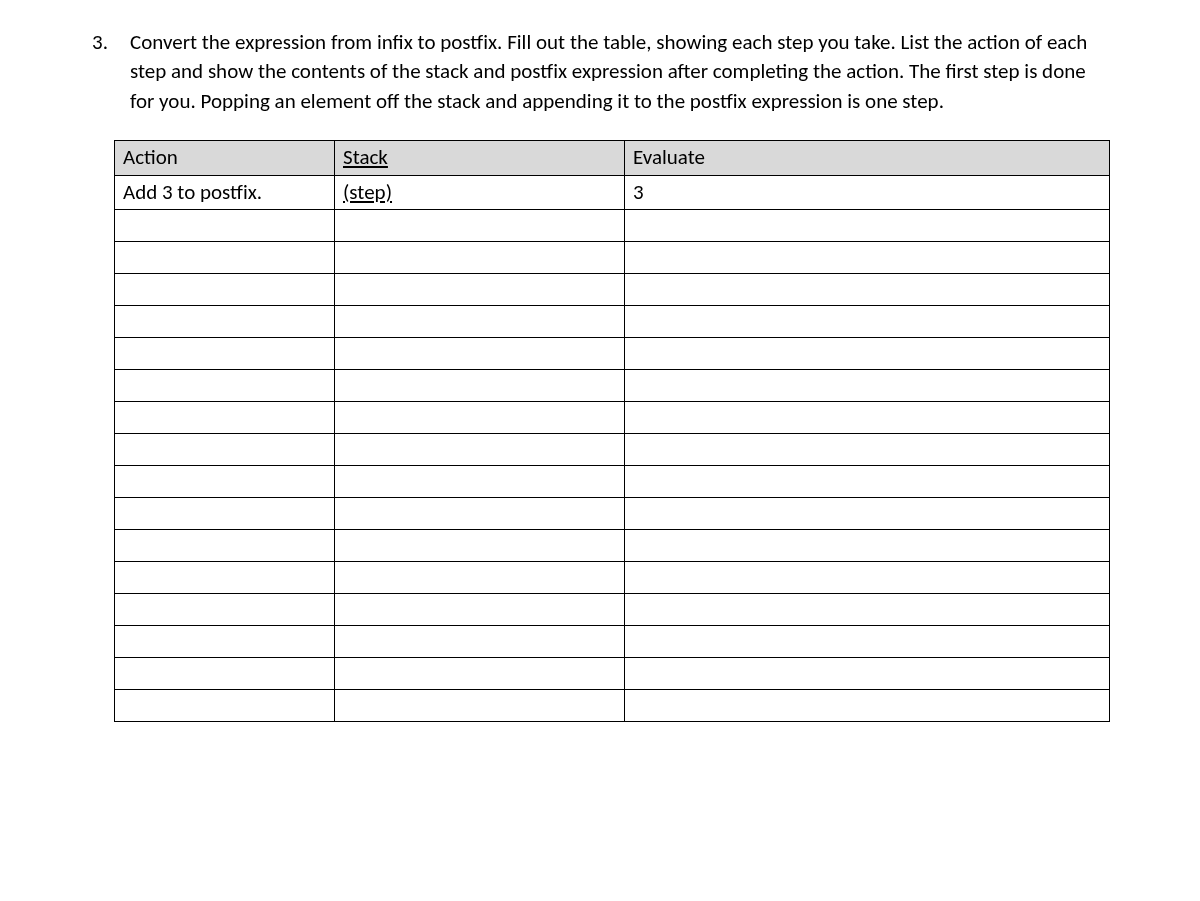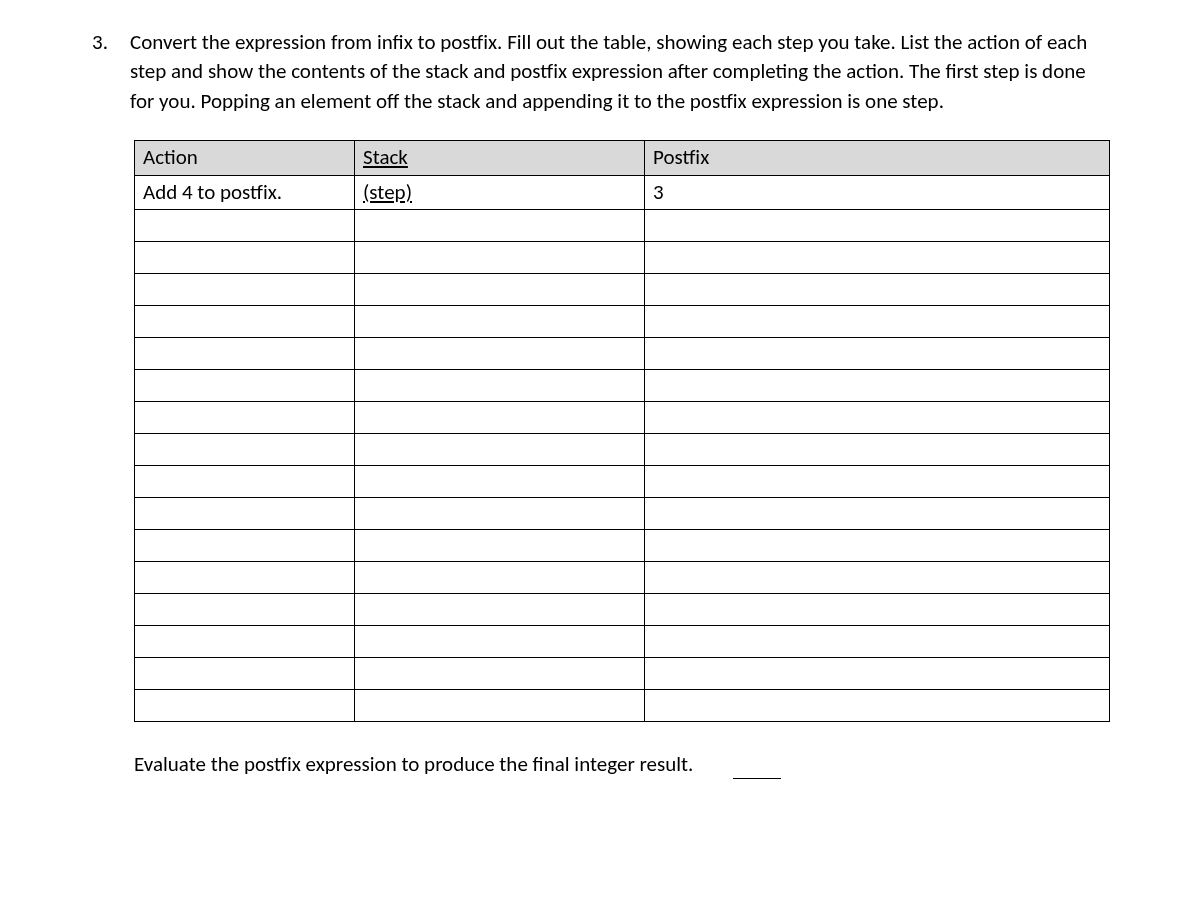--- a/index.html
+++ b/index.html
@@ -24,21 +24,21 @@
     .question-number {
       width: 40px;
       flex-shrink: 0;
       text-align: left;
       padding-left: 2px;
     }
     .question-text {
       flex: 1;
     }
     .content-indent {
-      margin-left: 44px;
+      margin-left: 24px;
     }
     table {
       border-collapse: collapse;
       width: 100%;
       margin-top: 10px;
     }
     td, th {
       border: 1px solid #000000;
       text-align: left;
       padding: 2px 8px;
@@ -81,26 +81,26 @@
     <div>Convert the expression from infix to postfix. Fill out the table, showing each step you take. List the action of each step and show the contents of the stack and postfix expression after completing the action. The first step is done for you. Popping an element off the stack and appending it to the postfix expression is one step.</div>
   </div>
 </div>
 
 <div class="content-indent">
   <table>
     <tbody>
         <tr class="header-row">
       <td class="col-action">Action</td>
       <td class="col-stack">Stack</td>
-      <td class="col-postfix">Postfix</td>
+      <td class="col-postfix">Evaluate</td>
     </tr>
     </tbody>
       <tbody id="table-body">
         <tr>
-          <td class="col-action">Add 4 to postfix.</td>
+          <td class="col-action">Add 3 to postfix.</td>
           <td class="col-stack">(step)</td>
           <td class="col-postfix">3</td>
         </tr>
         <tr>
           <td class="col-action"></td>
           <td class="col-stack"></td>
           <td class="col-postfix"></td>
         </tr>
         <tr>
           <td class="col-action"></td>
@@ -173,17 +173,13 @@
           <td class="col-postfix"></td>
         </tr>
         <tr>
           <td class="col-action"></td>
           <td class="col-stack"></td>
           <td class="col-postfix"></td>
         </tr>
       </tbody>
   </table>
 
-  <div class="evaluate-row">
-    <span>Evaluate the postfix expression to produce the final integer result.</span>
-    <span class="evaluate-blank"></span>
-  </div>
 </div>
 
 </body></html>

